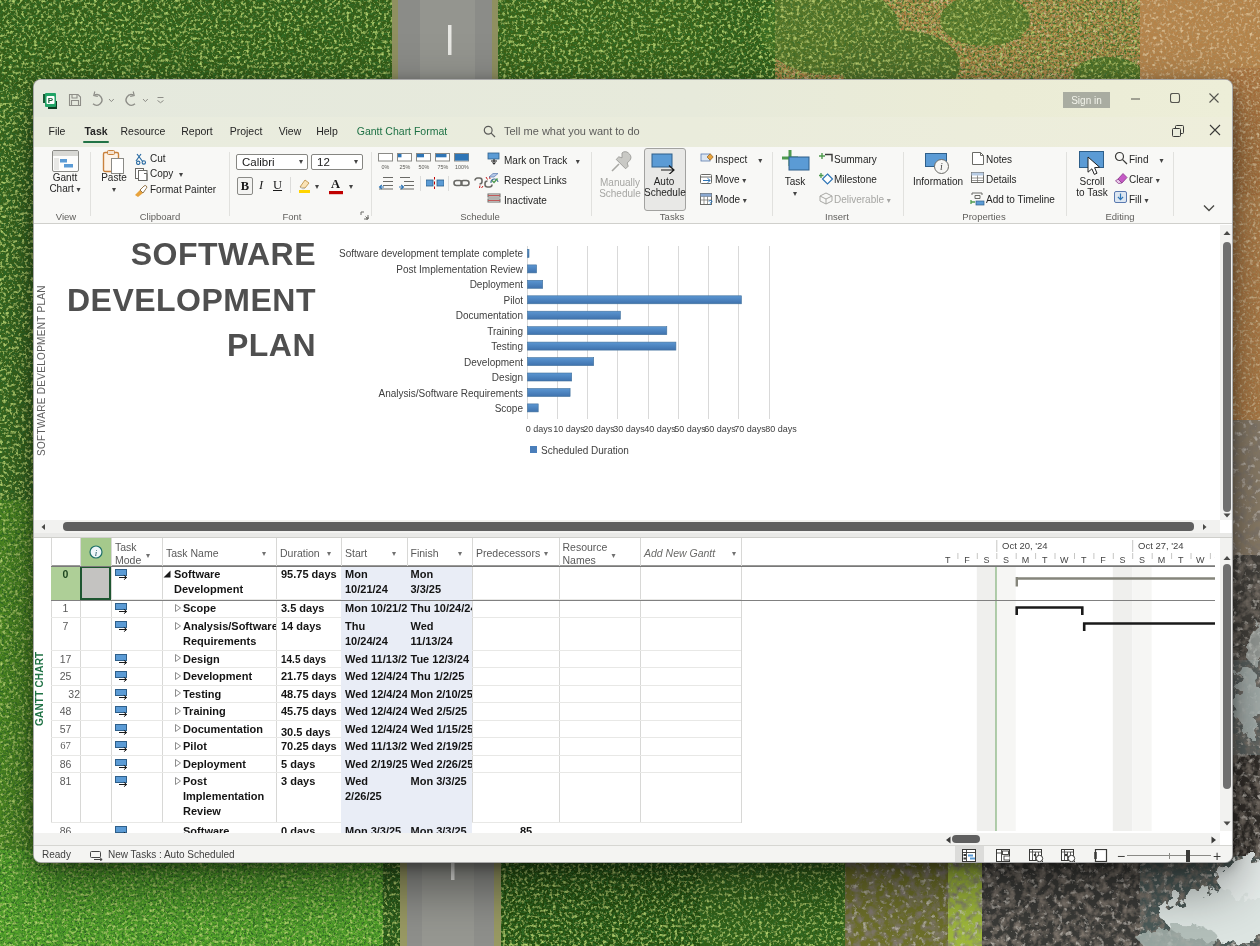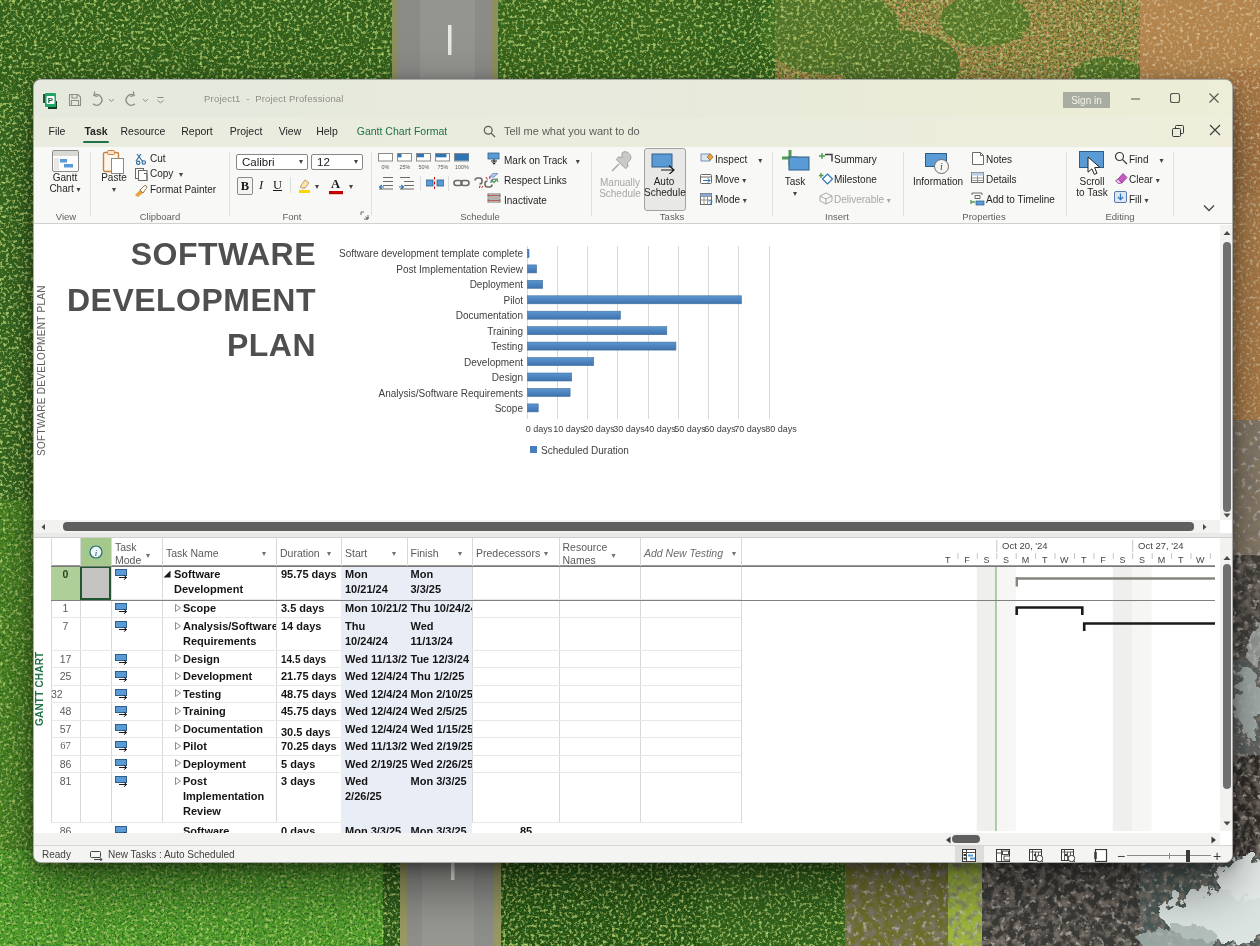--- a/index.html
+++ b/index.html
@@ -175,21 +175,20 @@
         <path d="M99.5 15 a5.3 5.3 0 1 0 1.5 8.8"></path>
         <path d="M99.2 11.5 l1 4 -4 1" stroke-width="1.2"></path>
       </g>
       <path d="M109 19 l2.4 2.6 2.4 -2.6" stroke="#8e8e88" fill="none" stroke-width="1"></path>
 
       <g stroke="#8e8e88" fill="none" stroke-width="1">
         <path d="M123.5 17.5 h6 M123.5 20.5 l3 2.2 3 -2.2" fill="none"></path>
       </g>
     </svg>
   </div>
-  <div class="ttext">Project1&nbsp; -&nbsp; Project Professional</div>
   <div id="signin">Sign in</div>
   <div class="capbtn" style="left:1080px;">
       <svg width="10" height="10">
         <path d="M0 5 h9" stroke="#55554f" stroke-width="1.2"></path>
       </svg>
     </div>
   <div class="capbtn" style="left:1119px;">
       <svg width="11" height="11">
         <rect x="0.5" y="0.5" width="9" height="9" rx="2" fill="none" stroke="#55554f" stroke-width="1.1"></rect>
       </svg>
@@ -573,21 +572,21 @@
         <div style="position:absolute;left:229px;top:9px;font-size:10.5px;color:#595959;">Duration</div>
         <div style="position:absolute;left:276px;top:11px;font-size:10.5px;color:#595959;color:#707070;font-size:8px;">▾</div>
         <div style="position:absolute;left:294px;top:9px;font-size:10.5px;color:#595959;">Start</div>
         <div style="position:absolute;left:341px;top:11px;font-size:10.5px;color:#595959;color:#707070;font-size:8px;">▾</div>
         <div style="position:absolute;left:359.5px;top:9px;font-size:10.5px;color:#595959;">Finish</div>
         <div style="position:absolute;left:407px;top:11px;font-size:10.5px;color:#595959;color:#707070;font-size:8px;">▾</div>
         <div style="position:absolute;left:425px;top:9px;font-size:10.5px;color:#595959;">Predecessors</div>
         <div style="position:absolute;left:493px;top:11px;font-size:10.5px;color:#595959;color:#707070;font-size:8px;">▾</div>
         <div style="position:absolute;left:511.5px;top:3px;font-size:10.5px;color:#595959;line-height:13px;">Resource<br>Names</div>
         <div style="position:absolute;left:560.5px;top:13px;font-size:10.5px;color:#595959;color:#707070;font-size:8px;">▾</div>
-        <div style="position:absolute;left:593px;top:9px;font-size:10.5px;color:#595959;font-style:italic;color:#6a6a68;">Add New Testing</div>
+        <div style="position:absolute;left:593px;top:9px;font-size:10.5px;color:#595959;font-style:italic;color:#6a6a68;">Add New Gantt</div>
         <div style="position:absolute;left:681px;top:11px;font-size:10.5px;color:#595959;color:#707070;font-size:8px;">▾</div>
         <div style="position:absolute;left:0;top:61.0px;width:689.5px;height:1px;background:#e8e8e6;"></div>
         <div style="position:absolute;left:0px;top:28.0px;width:29px;height:34px;box-sizing:border-box;overflow:hidden;background:#aecf97;">
           <div style="font-size:10.5px;color:#595959;text-align:center;padding-top:2px;font-weight:bold;color:#1e4620;">0</div>
         </div>
         <div style="position:absolute;left:29px;top:28.0px;width:31px;height:34px;box-sizing:border-box;overflow:hidden;background:#c4c3c1;border:2px solid #1e5631;"></div>
         <div style="position:absolute;left:60px;top:28.0px;width:51px;height:34px;box-sizing:border-box;overflow:hidden;">
           <svg width="14" height="11" style="position:absolute;left:4px;top:3px">
             <rect x="0.5" y="0.5" width="11" height="6" fill="#5b9bd5" stroke="#2e5f8a"></rect>
             <path d="M4 8.5 h7.5 m-2.6 -2.2 l2.8 2.2 -2.8 2.2" stroke="#1a1a1a" fill="none"></path>
@@ -703,21 +702,21 @@
           <div style="position:absolute;left:5px;top:1px;font-weight:bold;font-size:11px;color:#141414;line-height:15px;white-space:nowrap;">21.75 days</div>
         </div>
         <div style="position:absolute;left:290px;top:130.0px;width:65.5px;height:17.5px;box-sizing:border-box;overflow:hidden;background:#e9edf6;">
           <div style="position:absolute;left:4px;top:1px;font-weight:bold;font-size:11px;color:#141414;line-height:15px;white-space:nowrap;">Wed 12/4/24</div>
         </div>
         <div style="position:absolute;left:355.5px;top:130.0px;width:65.5px;height:17.5px;box-sizing:border-box;overflow:hidden;background:#e9edf6;">
           <div style="position:absolute;left:4px;top:1px;font-weight:bold;font-size:11px;color:#141414;line-height:15px;white-space:nowrap;">Thu 1/2/25</div>
         </div>
         <div style="position:absolute;left:0;top:164.0px;width:689.5px;height:1px;background:#e8e8e6;"></div>
         <div style="position:absolute;left:0px;top:147.5px;width:29px;height:17.5px;box-sizing:border-box;overflow:hidden;">
-          <div style="font-size:10.5px;color:#595959;text-align:left;padding-top:2px;">32</div>
+          <div style="font-size:10.5px;color:#595959;text-align:right;padding-top:2px;">32</div>
         </div>
         <div style="position:absolute;left:60px;top:147.5px;width:51px;height:17.5px;box-sizing:border-box;overflow:hidden;">
           <svg width="14" height="11" style="position:absolute;left:4px;top:3px">
             <rect x="0.5" y="0.5" width="11" height="6" fill="#5b9bd5" stroke="#2e5f8a"></rect>
             <path d="M4 8.5 h7.5 m-2.6 -2.2 l2.8 2.2 -2.8 2.2" stroke="#1a1a1a" fill="none"></path>
           </svg>
         </div>
         <div style="position:absolute;left:111px;top:147.5px;width:114px;height:17.5px;box-sizing:border-box;overflow:hidden;">
           <svg width="7" height="9" style="position:absolute;left:13px;top:3.5px">
             <polygon points="0.5,0.5 5.5,4 0.5,7.5" fill="#fff" stroke="#808080" stroke-width="0.9"></polygon>

